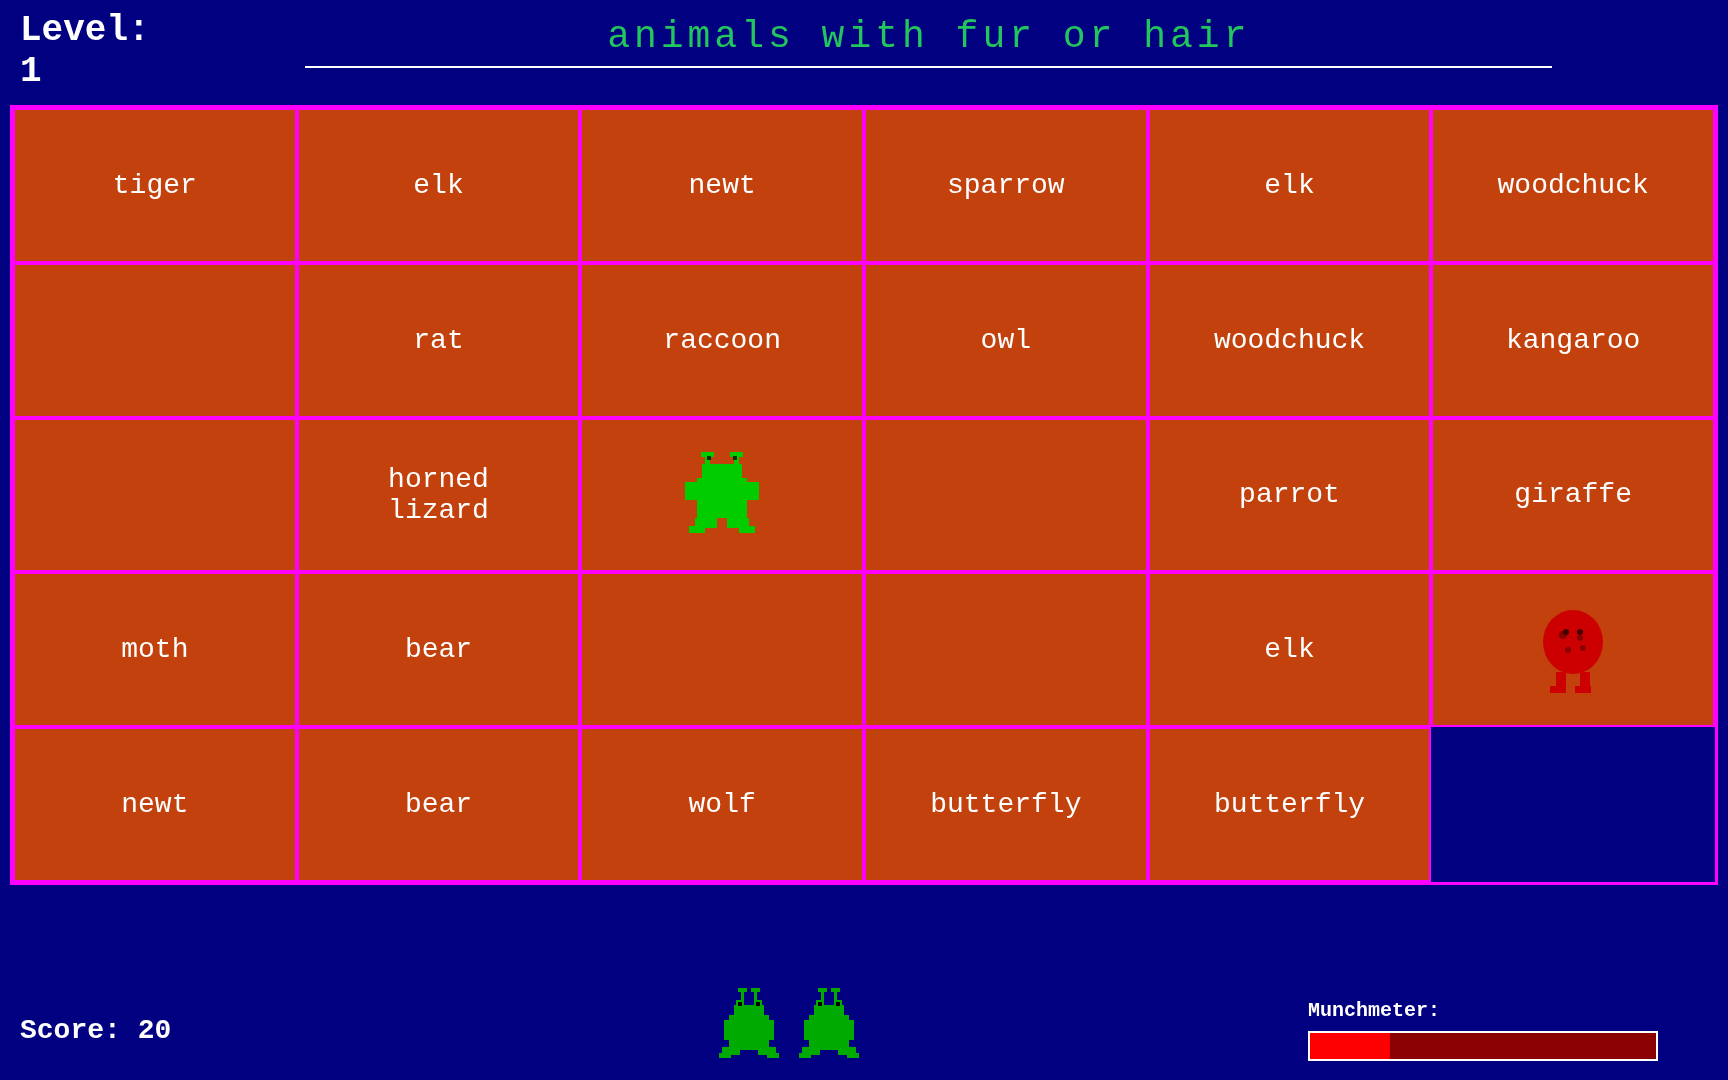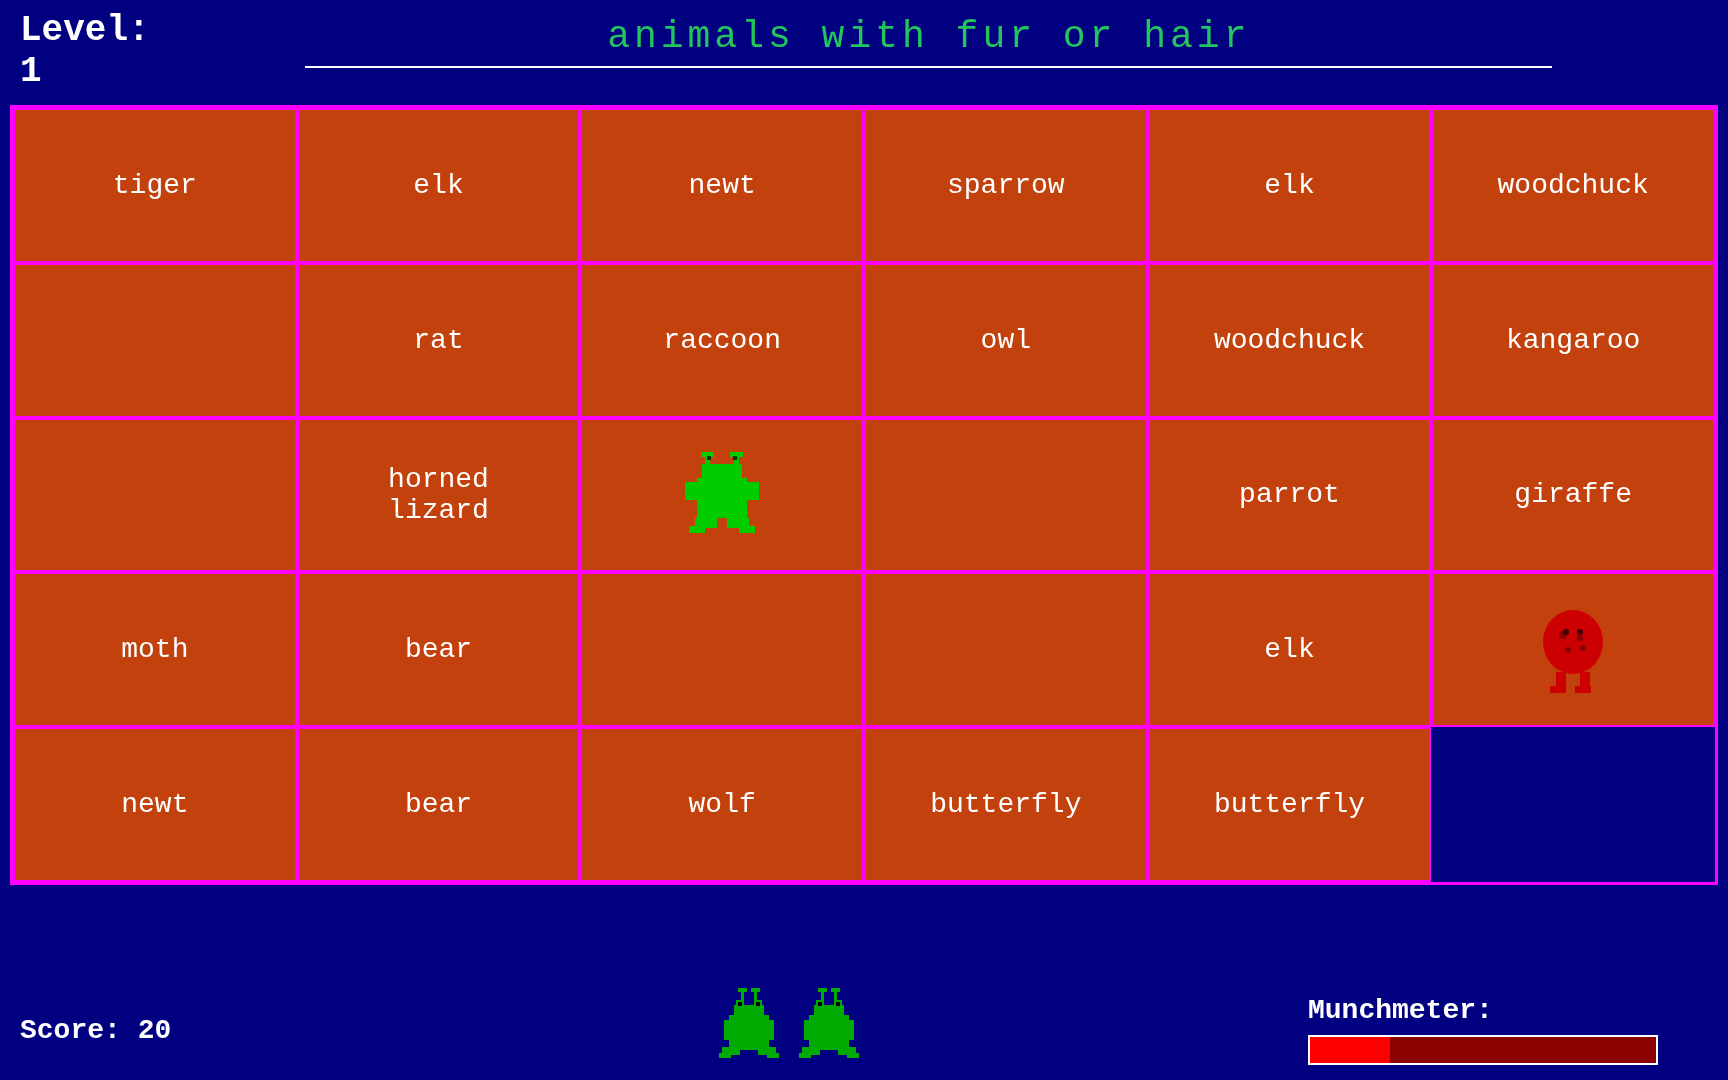--- a/index.html
+++ b/index.html
@@ -100,21 +100,21 @@
 
     #munchmeter-area {
       display: flex;
       flex-direction: column;
       align-items: flex-start;
       min-width: 400px;
     }
 
     #munchmeter-label {
       color: white;
-      font-size: 28px;
+      font-size: 20px;
       font-weight: bold;
       margin-bottom: 9px;
     }
 
     #munchmeter-bar-bg {
       width: 350px;
       height: 30px;
       background-color: #8b0000;
       border: 2px solid white;
     }

